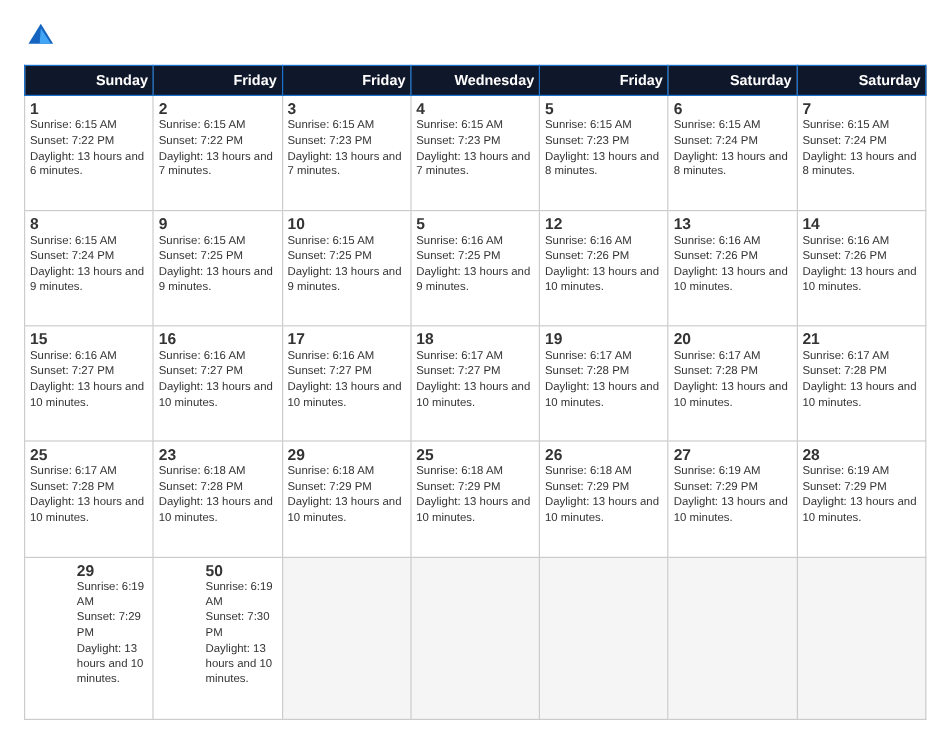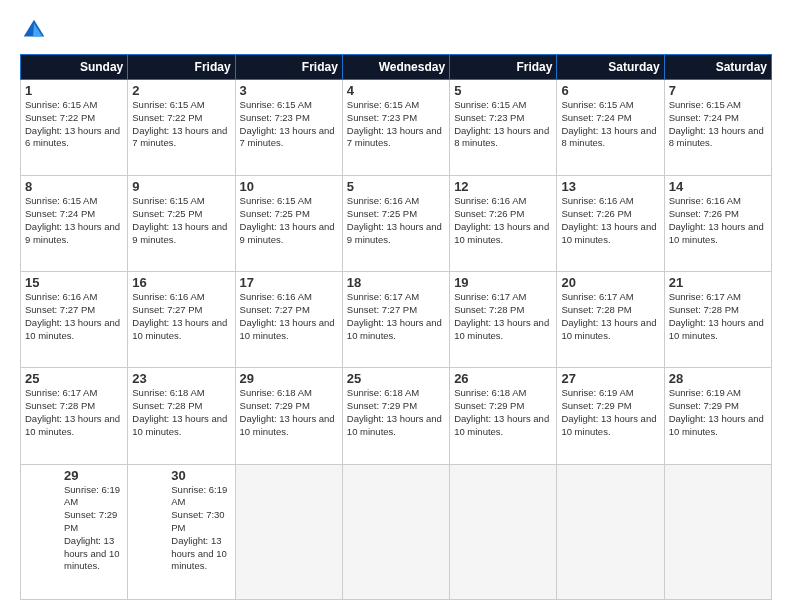--- a/index.html
+++ b/index.html
@@ -371,21 +371,21 @@
         <tr class="row-last">
           <td>
         <span class="day-num">29</span>
         <div class="day-info">
           <span>Sunrise: 6:19 AM</span><br>
           <span>Sunset: 7:29 PM</span><br>
           <span>Daylight: 13 hours and 10 minutes.</span>
         </div>
           </td>
           <td>
-        <span class="day-num">30</span>
+        <span class="day-num">50</span>
         <div class="day-info">
           <span>Sunrise: 6:19 AM</span><br>
           <span>Sunset: 7:30 PM</span><br>
           <span>Daylight: 13 hours and 10 minutes.</span>
         </div>
           </td>
           <td class="empty"></td>
           <td class="empty"></td>
           <td class="empty"></td>
           <td class="empty"></td>

